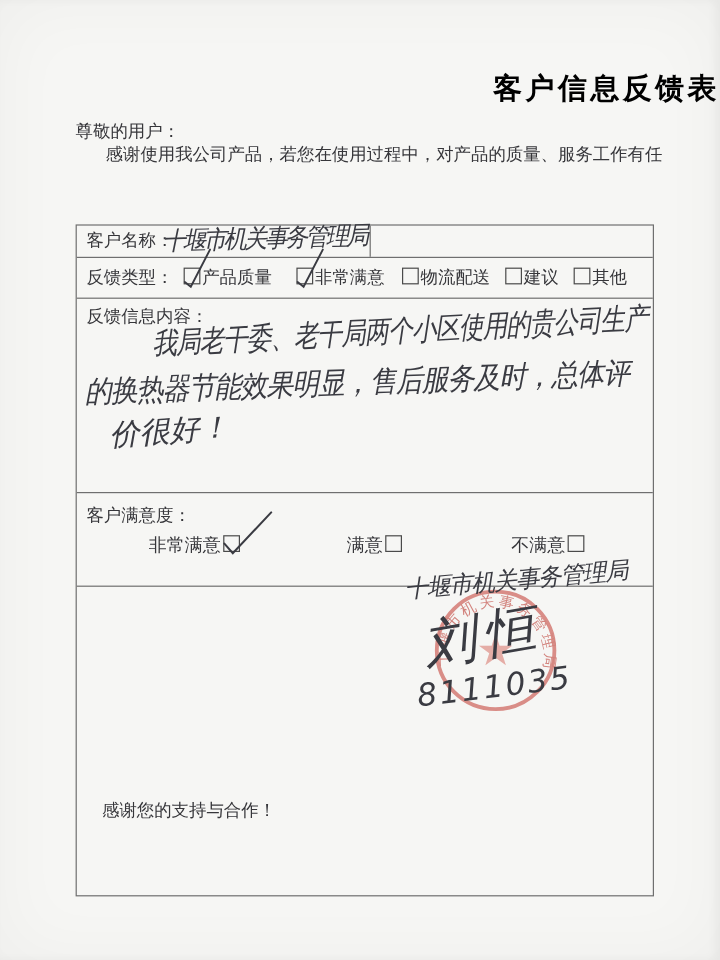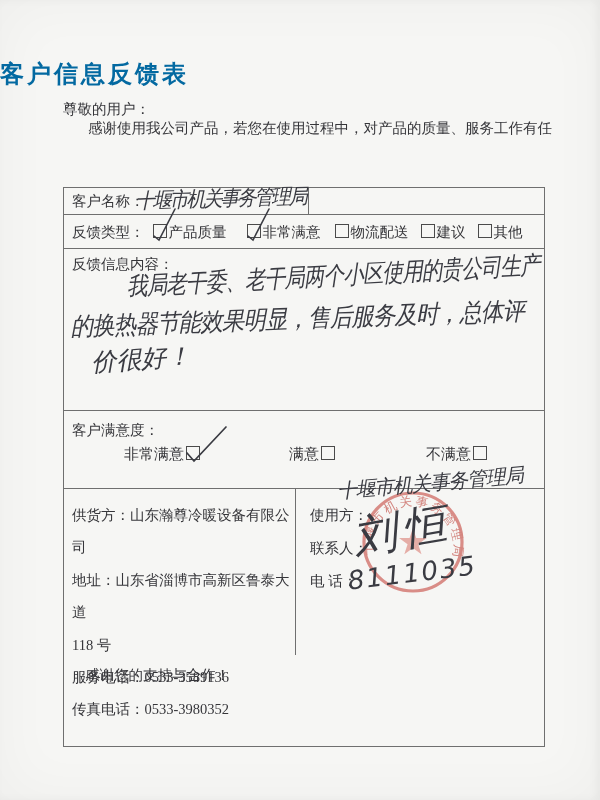--- a/index.html
+++ b/index.html
@@ -5,23 +5,23 @@
   html,body{margin:0;padding:0;}
   .page{
     position:relative;width:600px;height:800px;overflow:hidden;
     background:#f6f6f4;
     box-shadow:inset 0 0 60px rgba(0,0,0,0.035), inset -4px 0 8px rgba(0,0,0,0.04);
     font-family:"Liberation Serif","DejaVu Serif",serif;
     color:#36363a;
   }
   .t{position:absolute;font-size:14.5px;white-space:nowrap;}
   .title{
-    position:absolute;top:58px;left:0;right:0;text-align:left;
+    position:absolute;top:58px;left:0;right:0;text-align:right;
     font-size:24px;font-weight:bold;letter-spacing:3px;
-    font-family:"Liberation Sans","DejaVu Sans",sans-serif;color:#0369a1;
+    font-family:"Liberation Sans","DejaVu Sans",sans-serif;color:#000000;
   }
   .tbl{
     position:absolute;left:63px;top:187px;width:482px;height:560px;
     border:1px solid #6f6f6f;box-sizing:border-box;z-index:1;
   }
   .tbl .row{box-sizing:border-box;position:relative;overflow:visible;}
   .r1{height:27px;border-bottom:1px solid #6f6f6f;display:flex;}
   .r1 .c1{width:245px;border-right:1px solid #6f6f6f;box-sizing:border-box;}
   .r2{height:34px;border-bottom:1px solid #6f6f6f;line-height:33px;padding-left:8px;}
   .r3{height:162px;border-bottom:1px solid #6f6f6f;}
@@ -118,34 +118,20 @@
         </span>
       </span>
       <span class="sat-opt" style="left:225px;top:34px;">
         <span>满意</span><span class="cb cb-after"></span>
       </span>
       <span class="sat-opt" style="left:362px;top:34px;">
         <span>不满意</span><span class="cb cb-after"></span>
       </span>
     </div>
 
-    <div class="row r5">
-      <div class="c1">
-        <div>供货方：山东瀚尊冷暖设备有限公司</div>
-        <div>地址：山东省淄博市高新区鲁泰大道</div>
-        <div>118 号</div>
-        <div>服务电话：0533-3589136</div>
-        <div>传真电话：0533-3980352</div>
-      </div>
-      <div class="c2">
-        <div>使用方：</div>
-        <div>联系人：</div>
-        <div>电  话：</div>
-      </div>
-    </div>
 
   </div>
 
   <div class="hw hw-name">十堰市机关事务管理局</div>
   <div class="hw hw-fb1">我局老干委、老干局两个小区使用的贵公司生产</div>
   <div class="hw hw-fb2">的换热器节能效果明显，售后服务及时，总体评</div>
   <div class="hw hw-fb3">价很好！</div>
   <div class="hw hw-user">十堰市机关事务管理局</div>
   <div class="hw hw-sign">刘恒</div>
   <div class="hw hw-phone">8111035</div>

